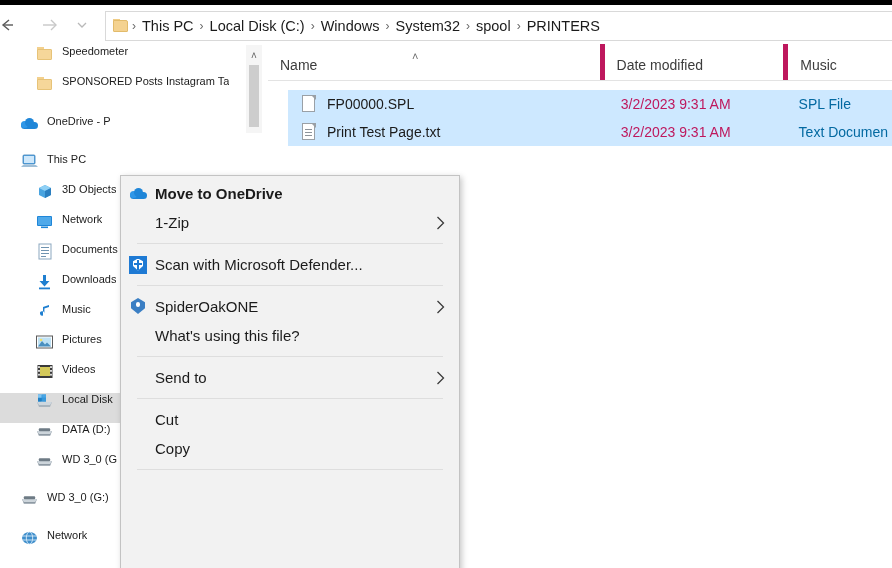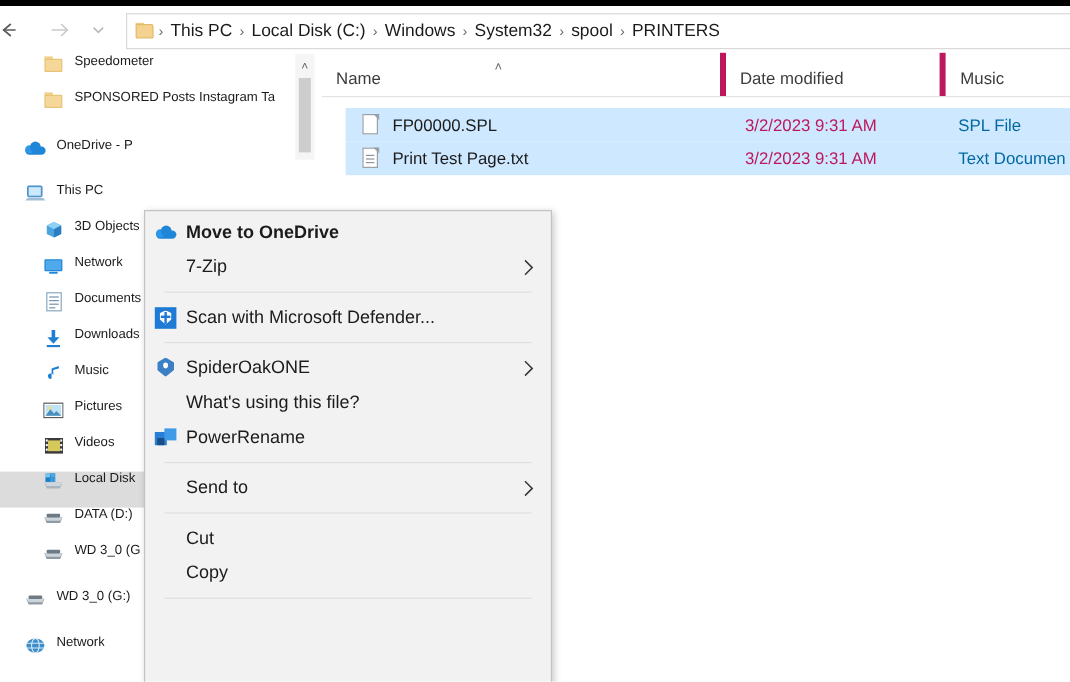--- a/index.html
+++ b/index.html
@@ -522,21 +522,21 @@
               <span class="c1"></span>
               <span class="c3"></span>
               <span class="c2"></span>
             </span>
         </span>
         <span class="mi-label">Move to OneDrive</span>
       </div>
 
       <div class="mi">
         <span class="mi-ico"></span>
-        <span class="mi-label">7-Zip</span>
+        <span class="mi-label">1-Zip</span>
         <span class="chev">
           <svg width="9" height="14" viewBox="0 0 9 14">
               <path d="M1.5 1 L7.5 7 L1.5 13" fill="none" stroke="#3b3b3b" stroke-width="1.3"></path>
             </svg>
         </span>
       </div>
 
 
       <div class="msep"></div>
 
@@ -567,30 +567,20 @@
               <path d="M1.5 1 L7.5 7 L1.5 13" fill="none" stroke="#3b3b3b" stroke-width="1.3"></path>
             </svg>
         </span>
       </div>
 
       <div class="mi">
         <span class="mi-ico"></span>
         <span class="mi-label">What's using this file?</span>
       </div>
 
-      <div class="mi">
-        <span class="mi-ico">
-          <span class="ico-prename">
-              <span class="b1"></span>
-              <span class="b2"></span>
-              <span class="b3"></span>
-            </span>
-        </span>
-        <span class="mi-label">PowerRename</span>
-      </div>
 
       <div class="msep"></div>
 
       <div class="mi">
         <span class="mi-ico"></span>
         <span class="mi-label">Send to</span>
         <span class="chev">
           <svg width="9" height="14" viewBox="0 0 9 14">
               <path d="M1.5 1 L7.5 7 L1.5 13" fill="none" stroke="#3b3b3b" stroke-width="1.3"></path>
             </svg>

